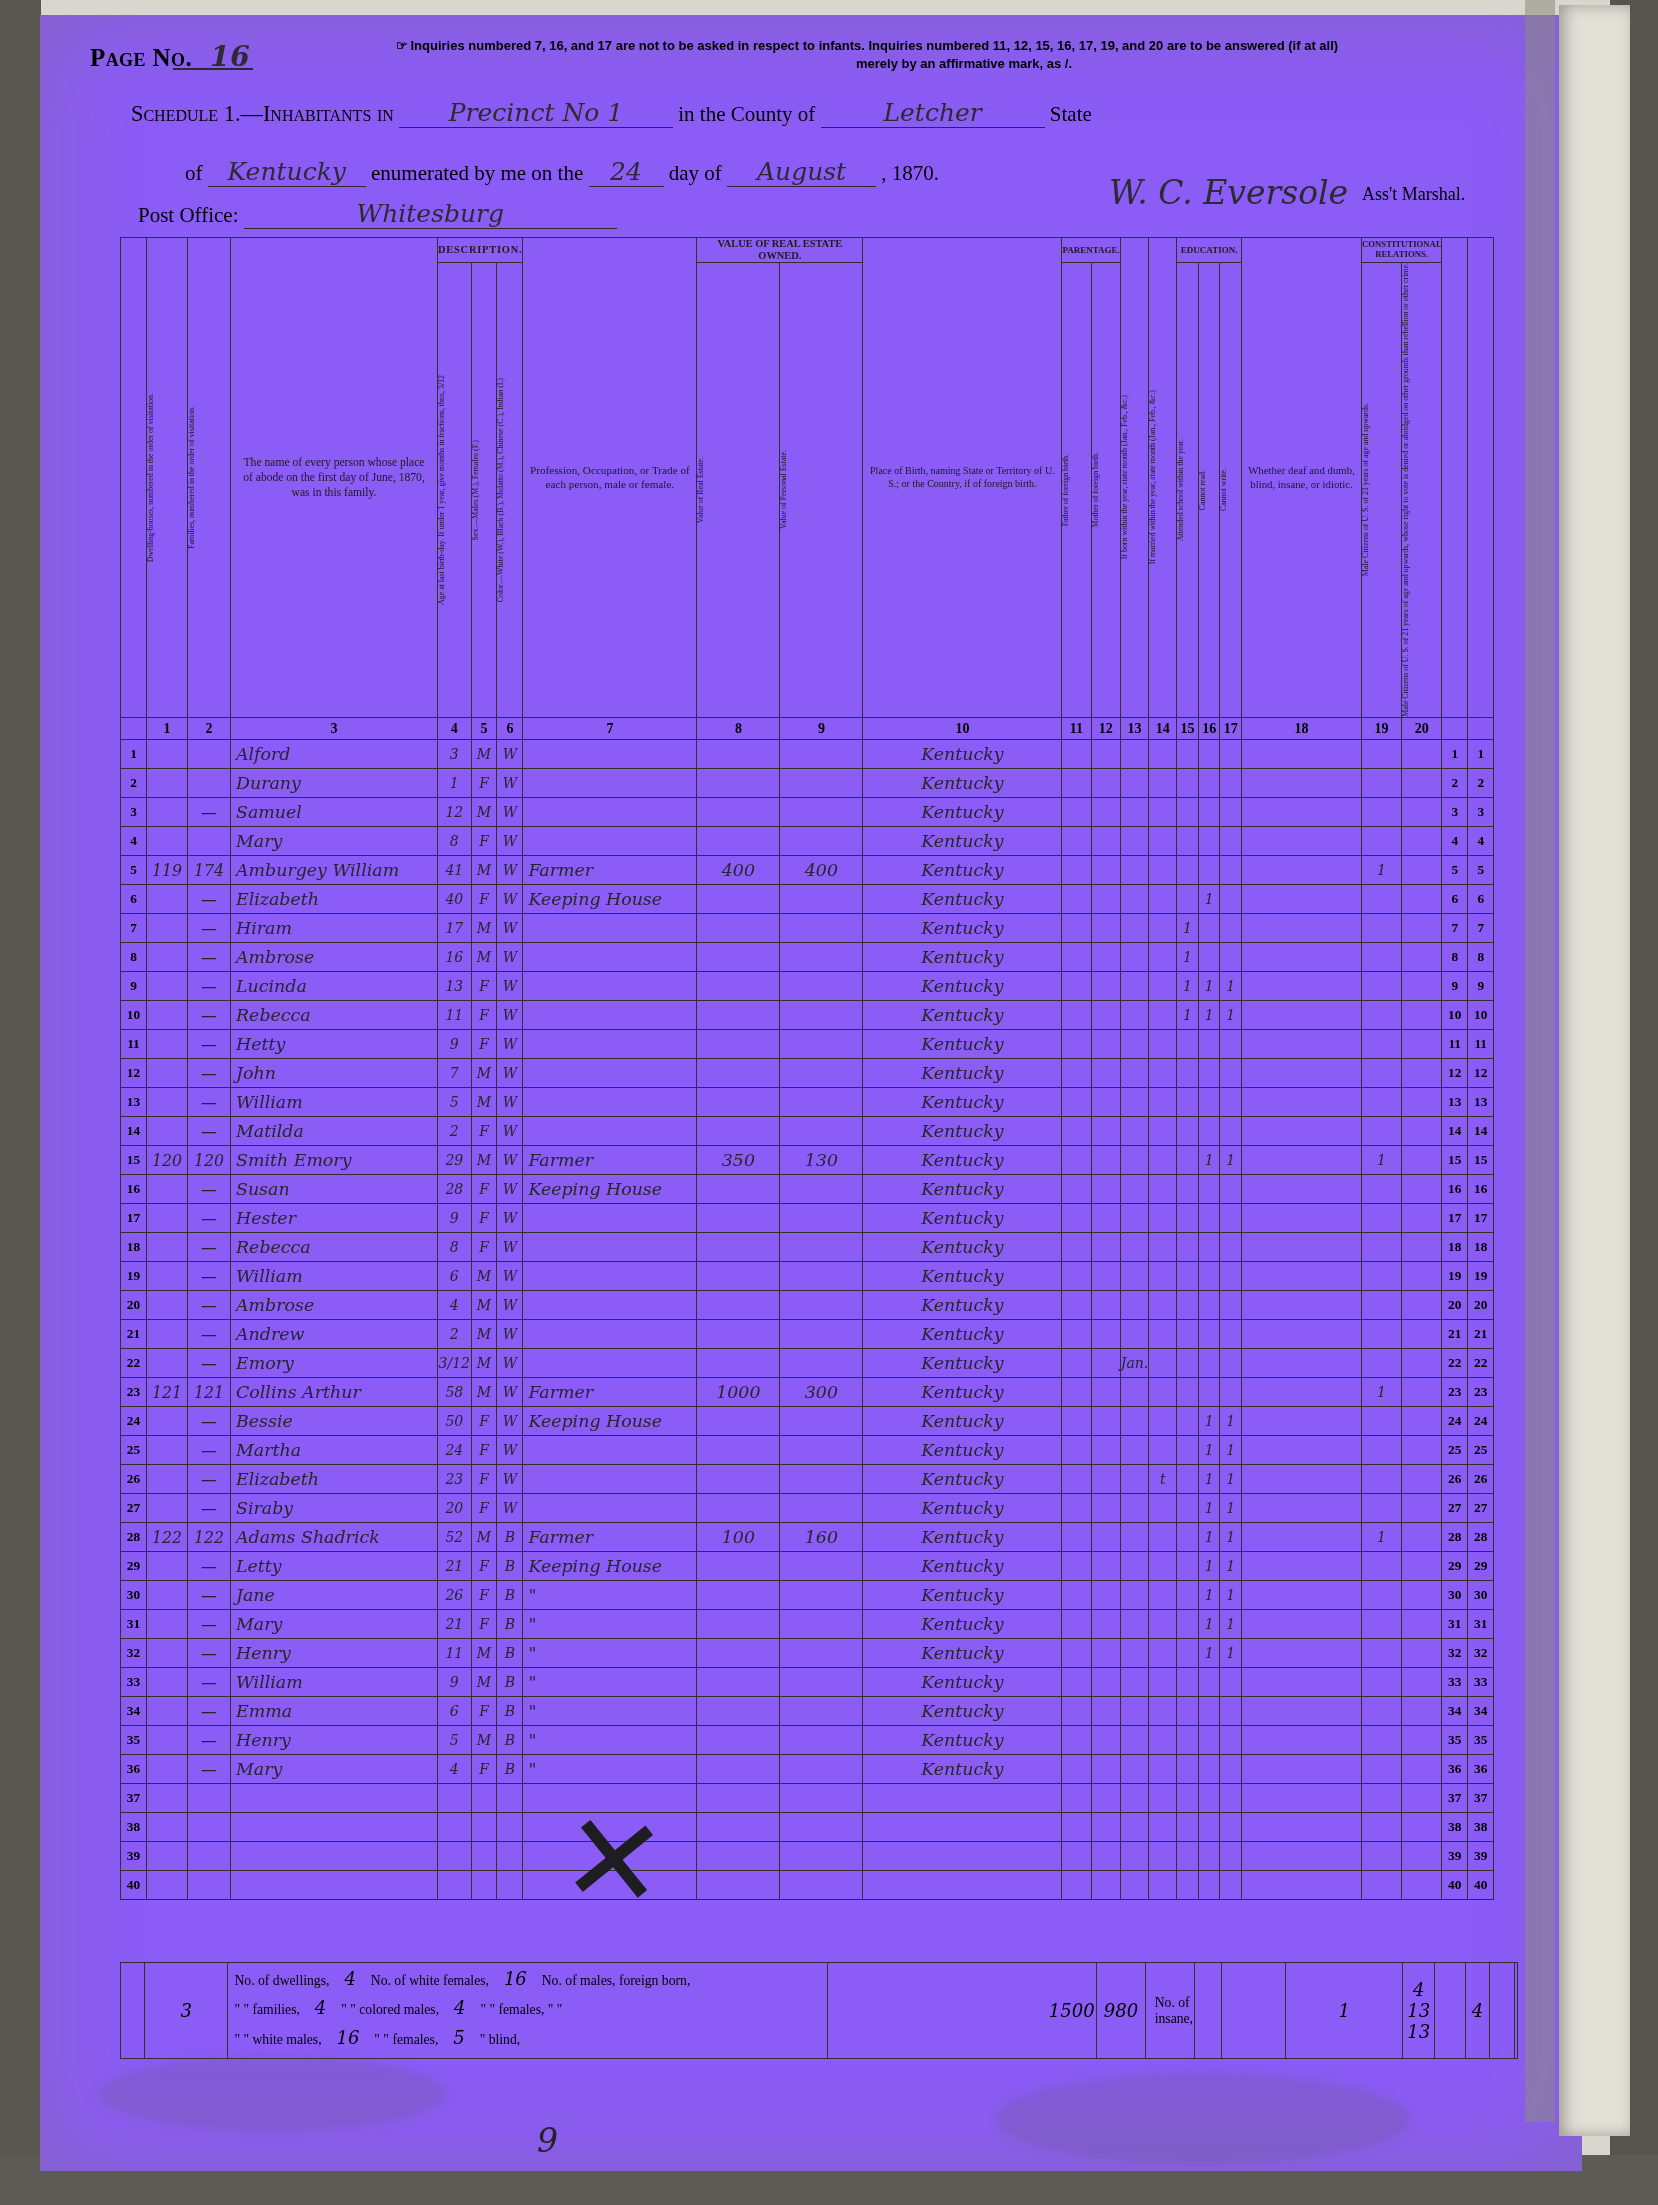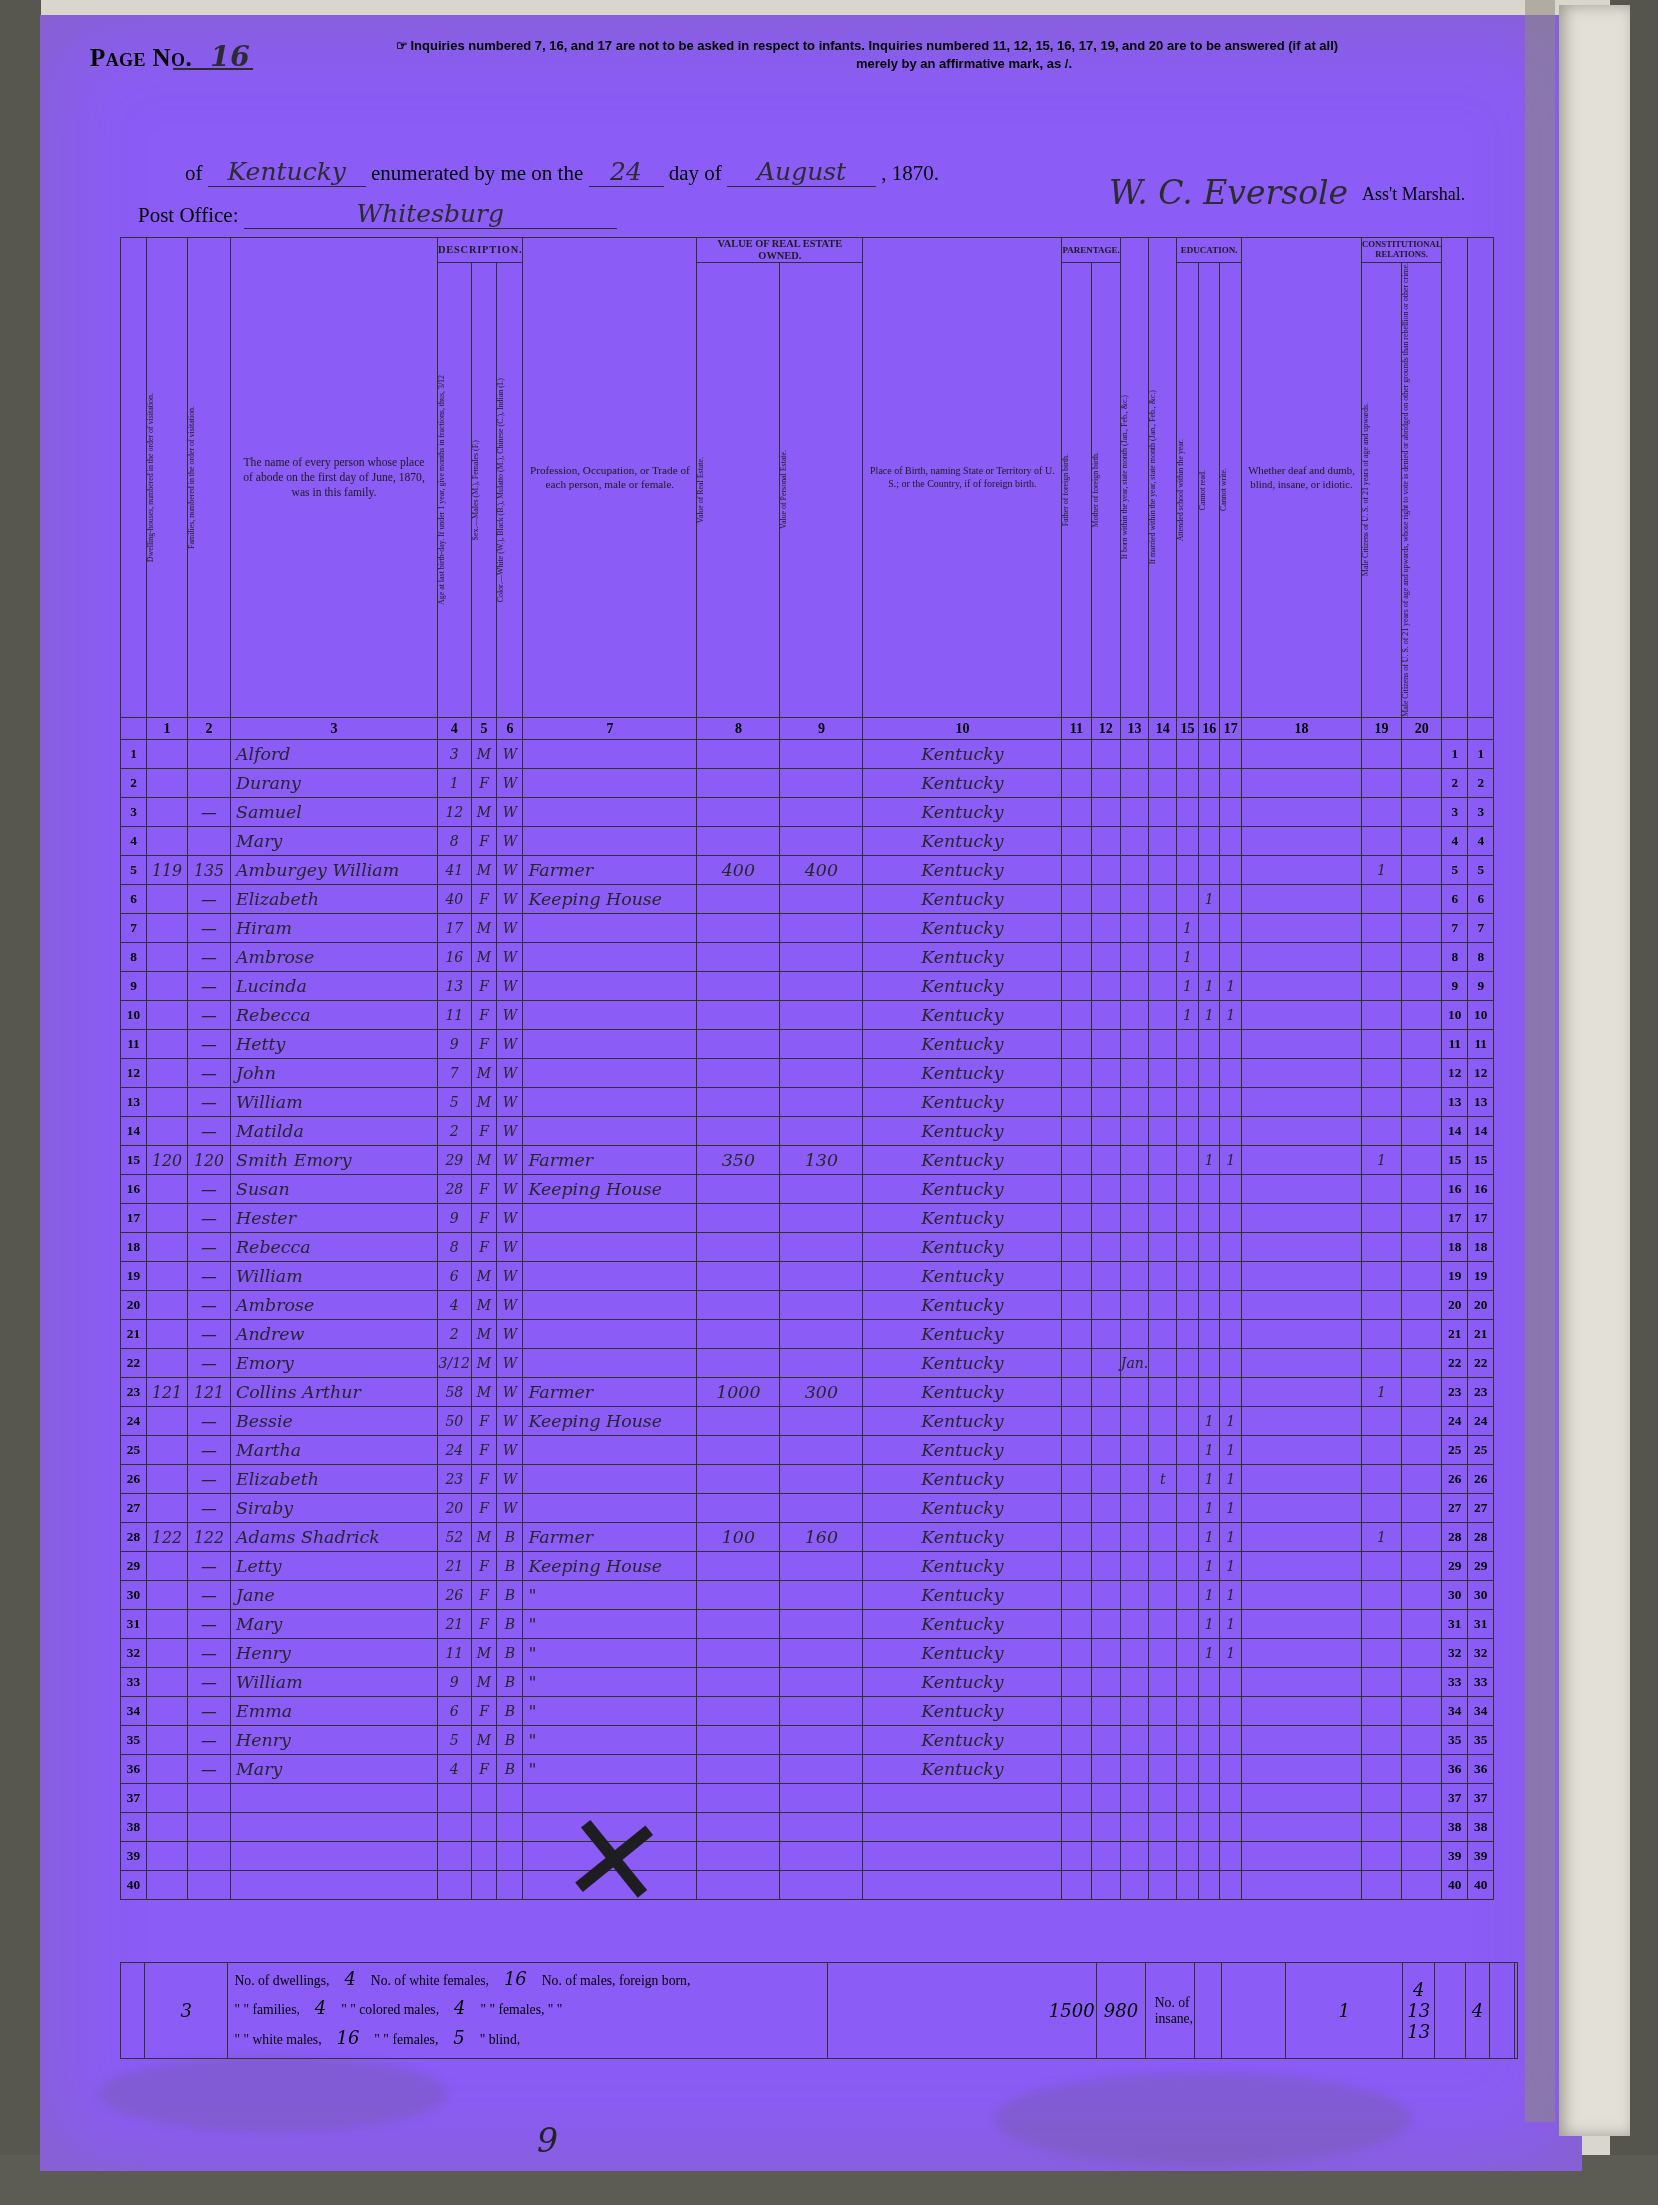--- a/index.html
+++ b/index.html
@@ -81,20 +81,27 @@
         <span class="pageno-val hw">16</span>
       </div>
       <div class="pageno-underline"></div>
 
       <div class="instr">
         <span class="hand-ptr">☞</span>
         <span>Inquiries numbered 7, 16, and 17 are not to be asked in respect to infants.  Inquiries numbered 11, 12, 15, 16, 17, 19, and 20 are to be answered (if at all)</span>
         <span class="ctr">merely by an affirmative mark, as /.</span>
       </div>
 
+      <div class="line1">
+        <span class="sc">Schedule 1.—Inhabitants in</span>
+        <span class="ul hw" style="width:274px;font-size:25px;">Precinct No 1</span>
+        <span>in the County of</span>
+        <span class="ul hw" style="width:224px;font-size:25px;">Letcher</span>
+        <span>State</span>
+      </div>
 
       <div class="line2">
         <span>of</span>
         <span class="ul hw" style="width:158px;font-size:25px;">Kentucky</span>
         <span>enumerated by me on the</span>
         <span class="ul hw" style="width:75px;font-size:25px;">24</span>
         <span>day of</span>
         <span class="ul hw" style="width:149px;font-size:25px;">August</span>
         <span>, 1870.</span>
       </div>
@@ -325,21 +332,21 @@
             <td class="cellhw small"></td>
             <td class="cellhw small"></td>
             <td class="cellhw small"></td>
             <td class="cellhw small"></td>
             <td class="lineno">4</td>
             <td class="lineno">4</td>
           </tr>
           <tr class="row">
             <td class="lineno">5</td>
             <td class="cellhw dwell">119</td>
-            <td class="cellhw dwell">135</td>
+            <td class="cellhw dwell">174</td>
             <td class="cellhw left">Amburgey William</td>
             <td class="cellhw small">41</td>
             <td class="cellhw small">M</td>
             <td class="cellhw small">W</td>
             <td class="cellhw left">Farmer</td>
             <td class="cellhw">400</td>
             <td class="cellhw">400</td>
             <td class="cellhw">Kentucky</td>
             <td class="cellhw small"></td>
             <td class="cellhw small"></td>

